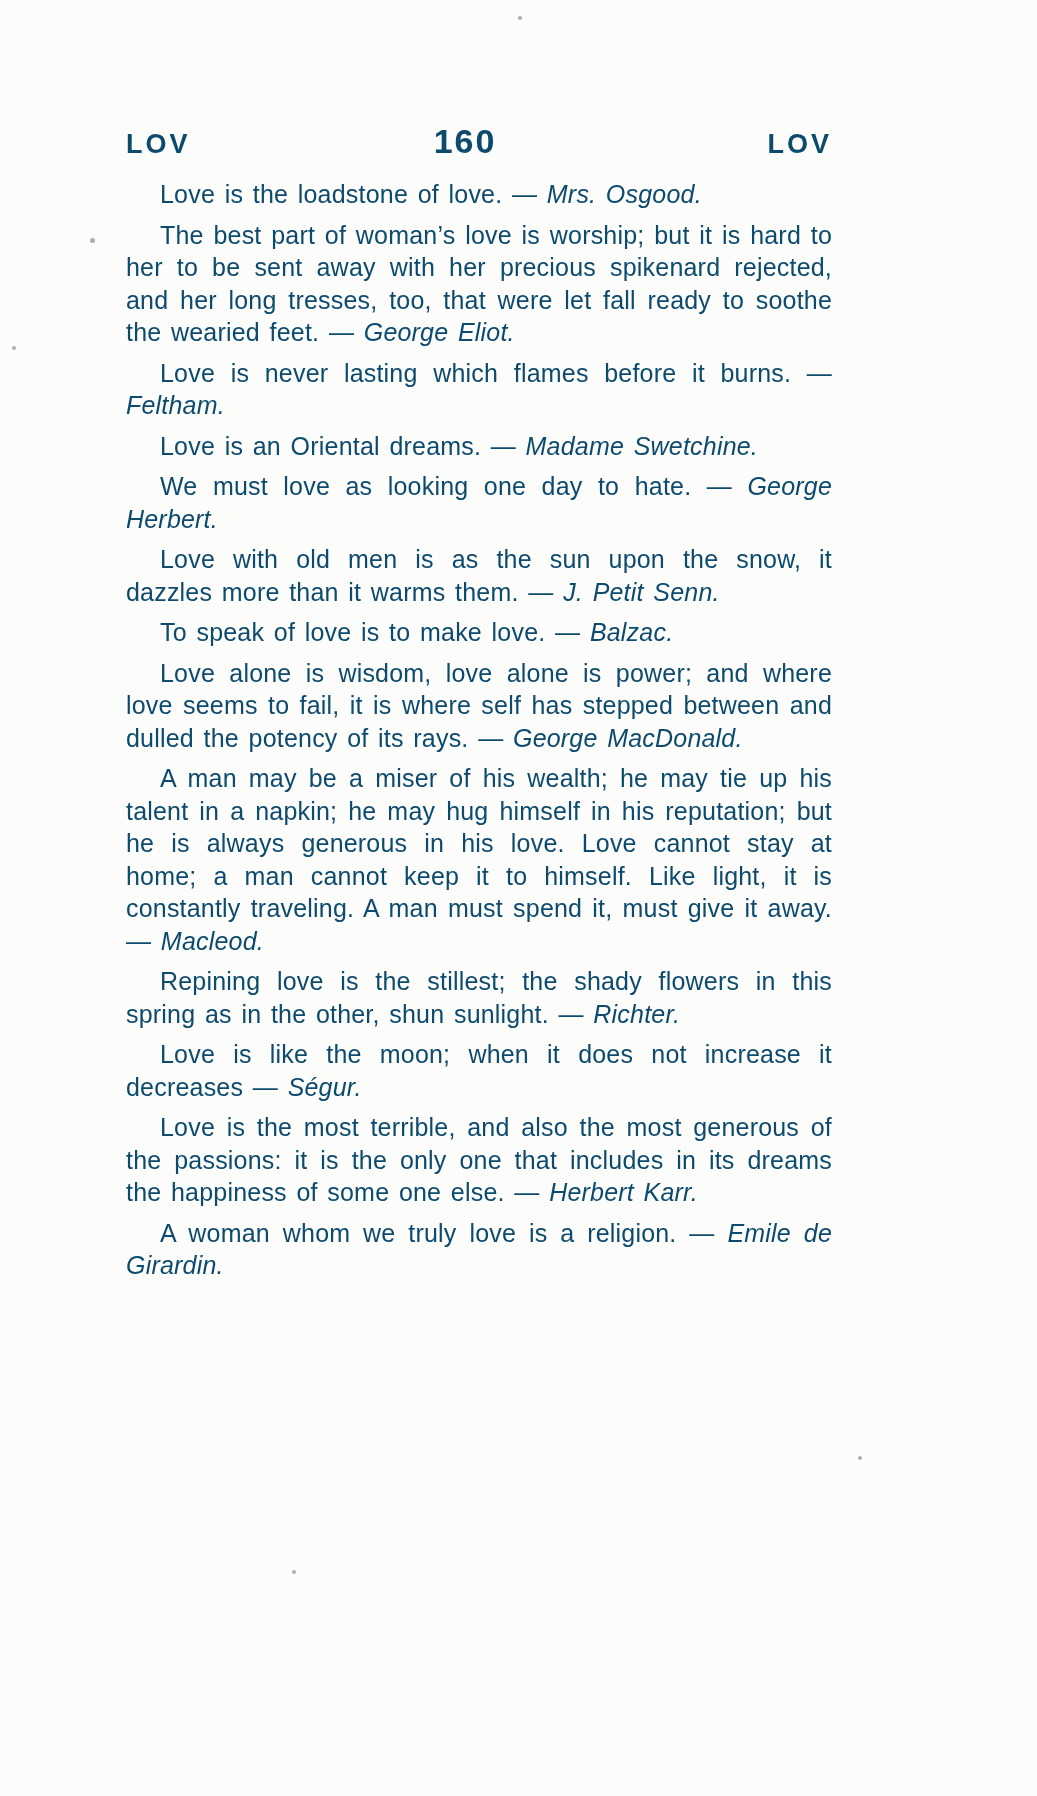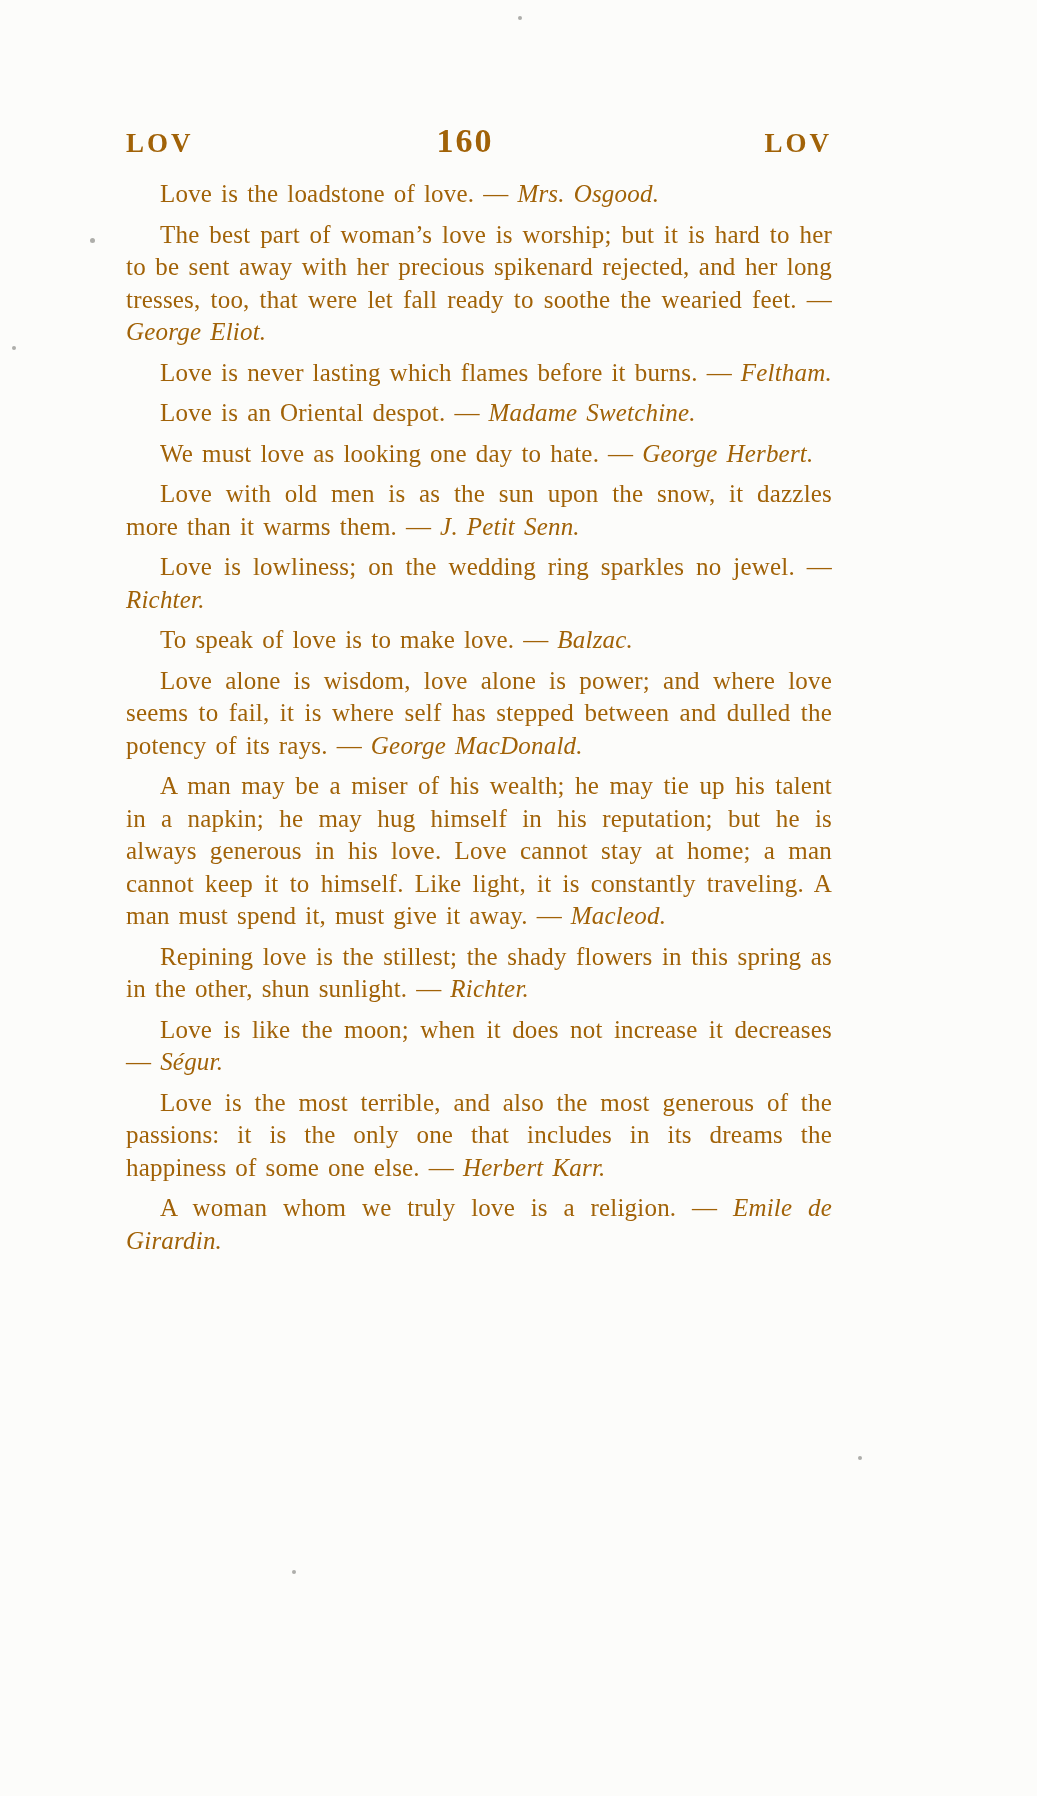--- a/index.html
+++ b/index.html
@@ -6,22 +6,22 @@
     margin: 0;
     padding: 0;
     background: #f6f6f3;
   }
   .page {
     position: relative;
     width: 1037px;
     height: 1796px;
     margin: 0 auto;
     background: #fcfcfa;
-    color: #a16207;
-    font-family: Liberation Serif, serif;
+    color: #0c4a6e;
+    font-family: Liberation Sans, sans-serif;
     box-sizing: border-box;
     overflow: hidden;
   }
   .page-header {
     position: absolute;
     top: 122px;
     left: 126px;
     width: 706px;
     display: flex;
     justify-content: space-between;
@@ -72,24 +72,23 @@
   <div class="page-header">
     <span class="running-head">LOV</span>
     <span class="page-number">160</span>
     <span class="running-head">LOV</span>
   </div>
 
   <div class="content" id="quotes-list">
       <p class="quote"><span>Love is the loadstone of love. — </span><em>Mrs. Osgood.</em></p>
       <p class="quote"><span>The best part of woman’s love is worship; but it is hard to her to be sent away with her precious spikenard rejected, and her long tresses, too, that were let fall ready to soothe the wearied feet. — </span><em>George Eliot.</em></p>
       <p class="quote"><span>Love is never lasting which flames before it burns. — </span><em>Feltham.</em></p>
-      <p class="quote"><span>Love is an Oriental despot. — </span><em>Madame Swetchine.</em></p>
+      <p class="quote"><span>Love is an Oriental dreams. — </span><em>Madame Swetchine.</em></p>
       <p class="quote"><span>We must love as looking one day to hate. — </span><em>George Herbert.</em></p>
       <p class="quote"><span>Love with old men is as the sun upon the snow, it dazzles more than it warms them. — </span><em>J. Petit Senn.</em></p>
-      <p class="quote"><span>Love is lowliness; on the wedding ring sparkles no jewel. — </span><em>Richter.</em></p>
       <p class="quote"><span>To speak of love is to make love. — </span><em>Balzac.</em></p>
       <p class="quote"><span>Love alone is wisdom, love alone is power; and where love seems to fail, it is where self has stepped between and dulled the potency of its rays. — </span><em>George MacDonald.</em></p>
       <p class="quote"><span>A man may be a miser of his wealth; he may tie up his talent in a napkin; he may hug himself in his reputation; but he is always generous in his love. Love cannot stay at home; a man cannot keep it to himself. Like light, it is constantly traveling. A man must spend it, must give it away. — </span><em>Macleod.</em></p>
       <p class="quote"><span>Repining love is the stillest; the shady flowers in this spring as in the other, shun sunlight. — </span><em>Richter.</em></p>
       <p class="quote"><span>Love is like the moon; when it does not increase it decreases — </span><em>Ségur.</em></p>
       <p class="quote"><span>Love is the most terrible, and also the most generous of the passions: it is the only one that includes in its dreams the happiness of some one else. — </span><em>Herbert Karr.</em></p>
       <p class="quote"><span>A woman whom we truly love is a religion. — </span><em>Emile de Girardin.</em></p>
     </div>
 
   <div class="speck" style="left:518px; top:16px; width:4px; height:4px;"></div>

